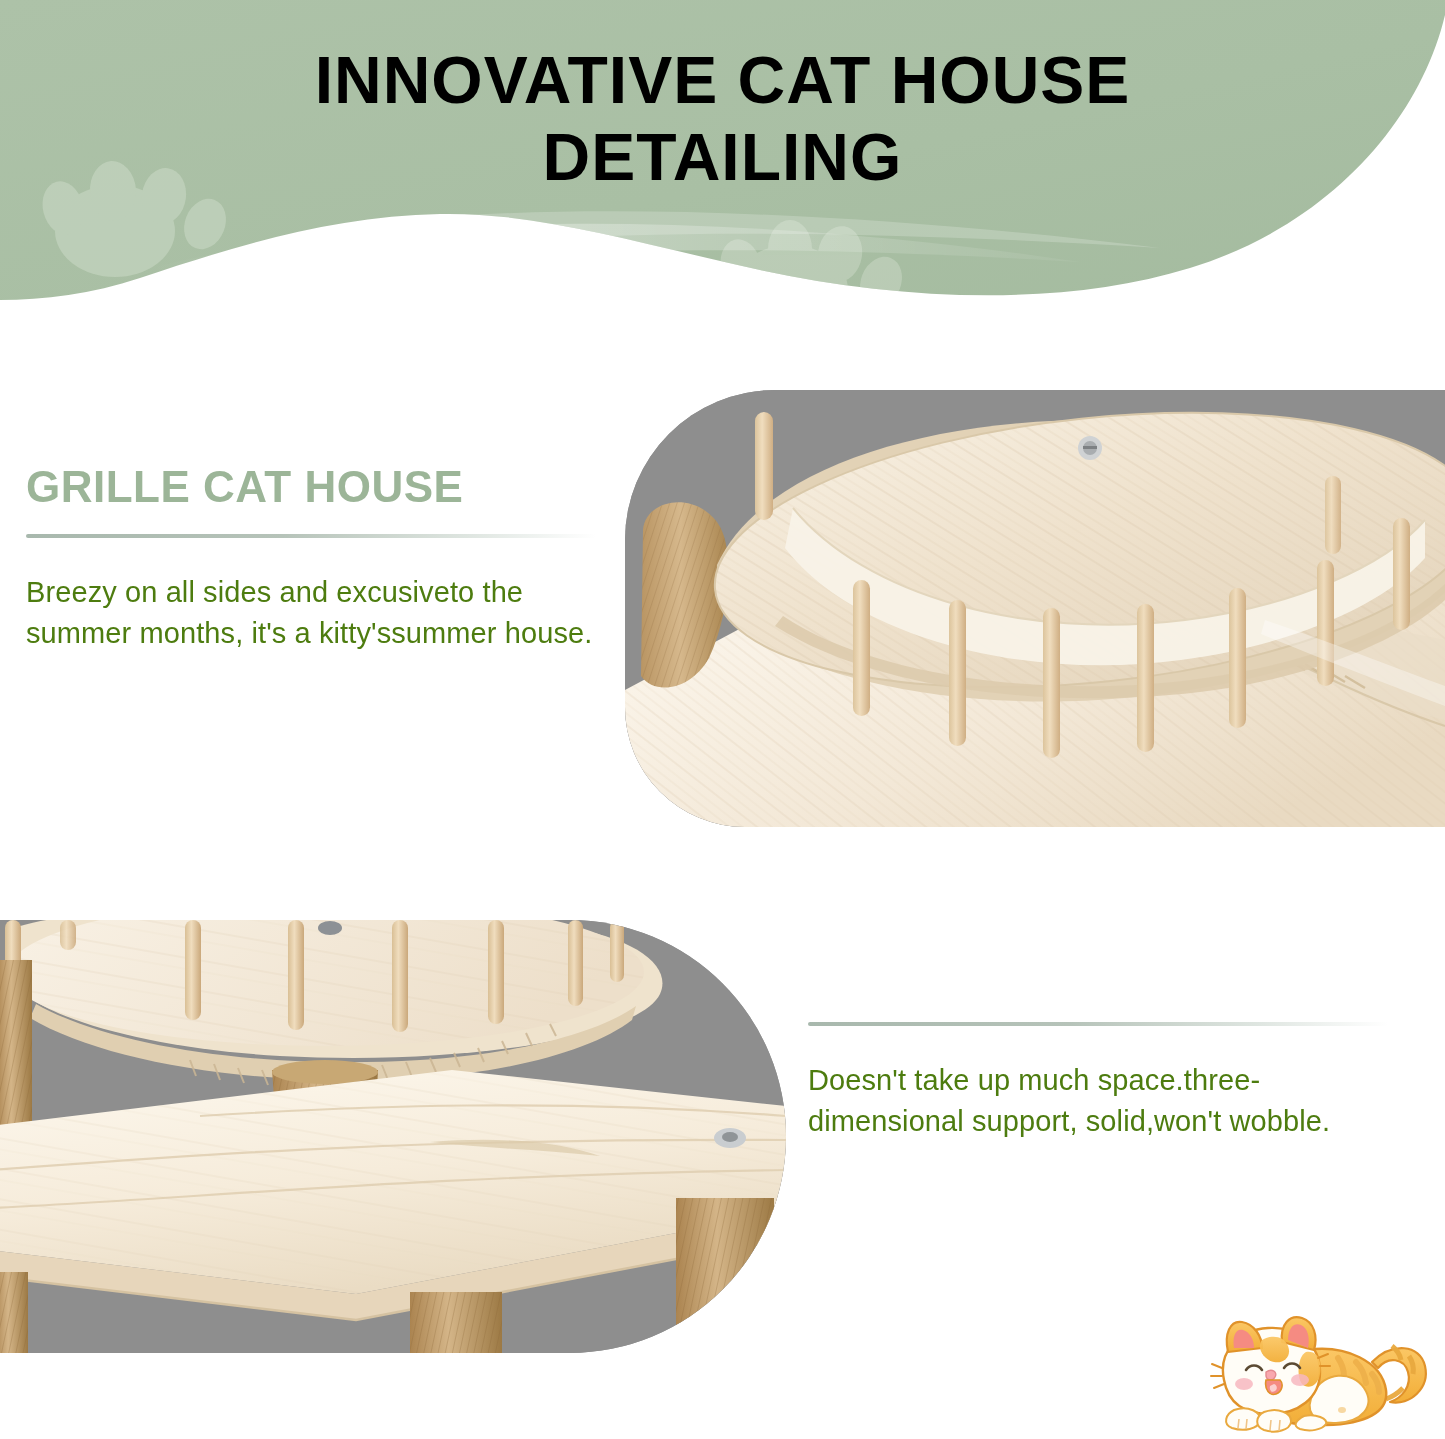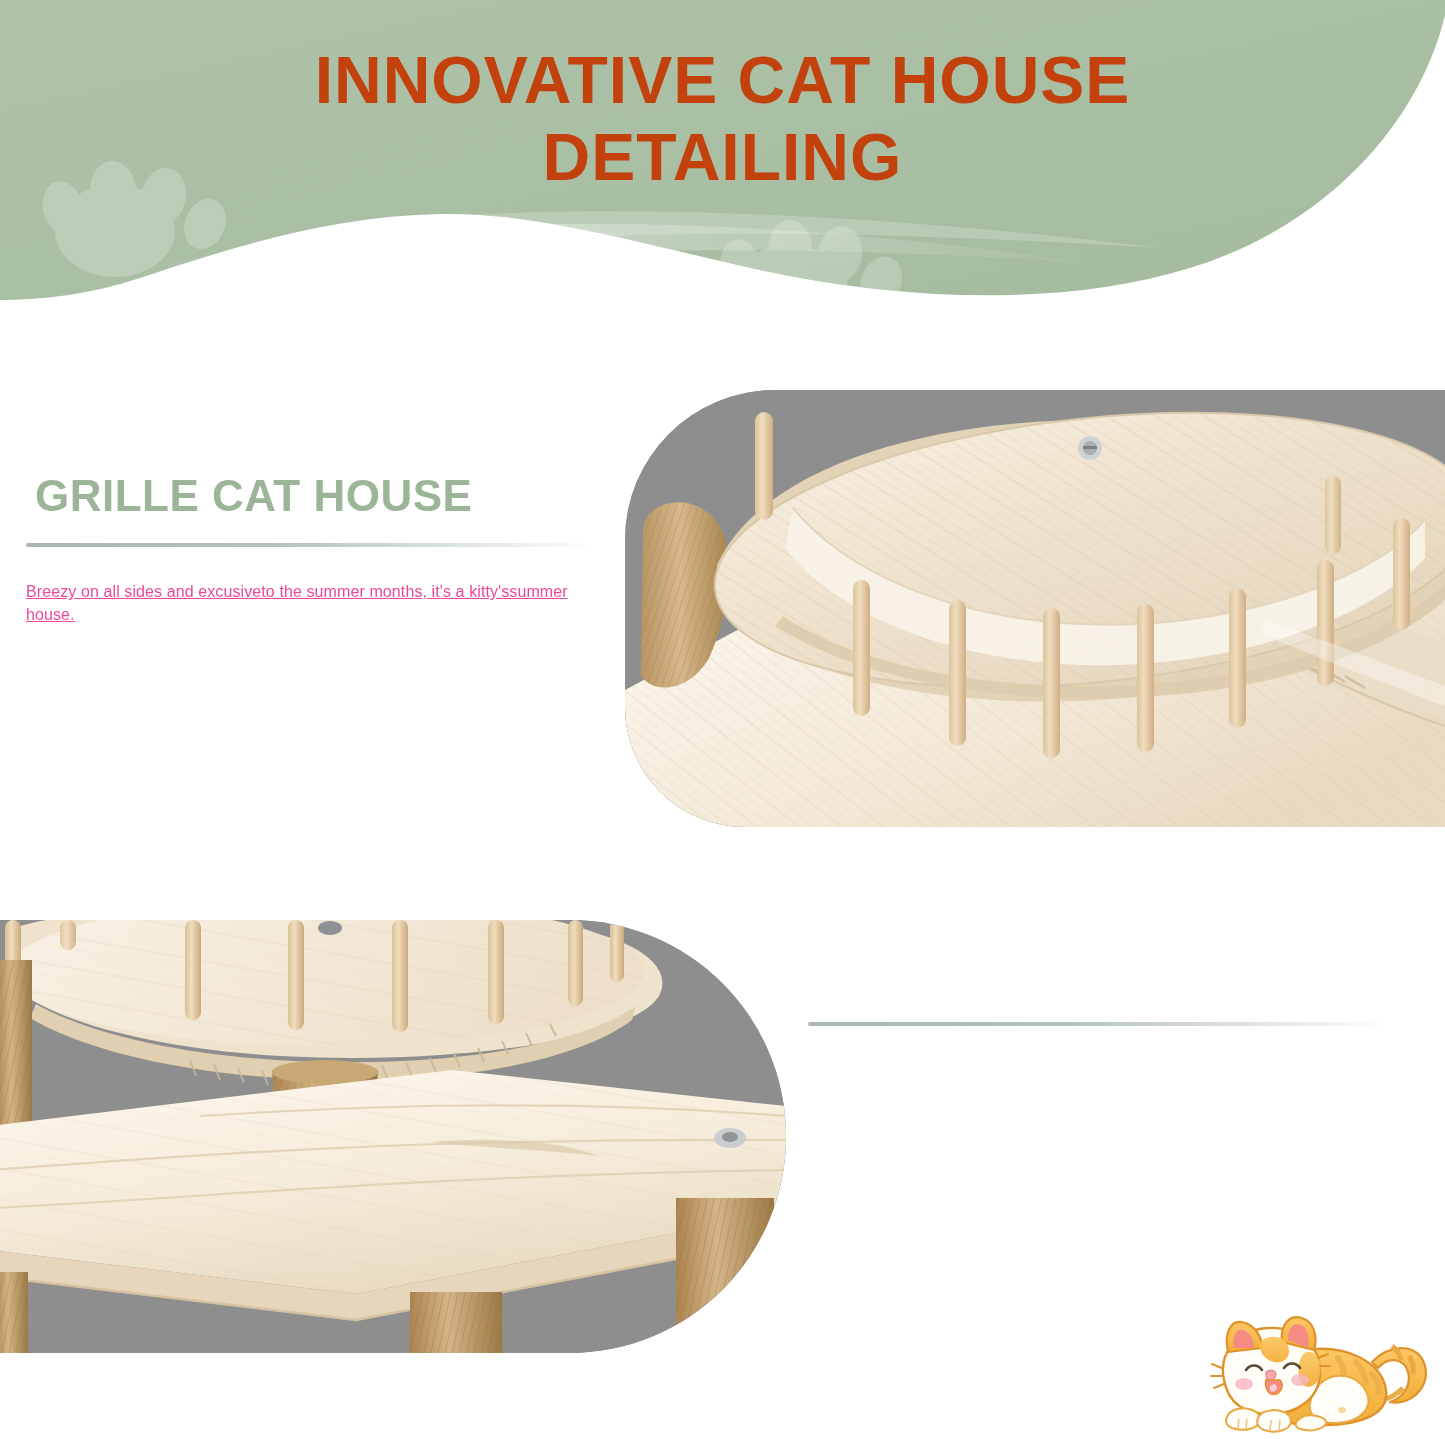--- a/index.html
+++ b/index.html
@@ -29,21 +29,21 @@
     left: 0;
     top: 0;
     display: block;
   }
   .header-title {
     position: absolute;
     left: 0;
     top: 42px;
     width: 1445px;
     text-align: center;
-    color: #c2410c;
+    color: #000000;
     font-family: "Liberation Sans", sans-serif;
     font-weight: bold;
     font-size: 66px;
     line-height: 1.16;
     letter-spacing: 1px;
     z-index: 5;
     white-space: pre-line;
   }
 
   
@@ -59,37 +59,36 @@
     top: 1000px;
     width: 580px;
   }
   .feature-title {
     color: #9cb598;
     font-family: "Liberation Sans", sans-serif;
     font-weight: bold;
     font-size: 44px;
     line-height: 1.14;
     letter-spacing: 0.5px;
-    margin: 9px;
+    margin: 0;
     white-space: pre-line;
   }
   .feature-divider {
     height: 4px;
     margin-top: 22px;
     background: linear-gradient(to right, #a8b8ad 0%, #b6c3b9 45%, #dfe6e1 78%, rgba(255,255,255,0) 100%);
     border-radius: 2px;
   }
   .feature-body {
     margin-top: 34px;
-    color: #ec4899;
+    color: #4d7c0f;
     font-family: "Liberation Sans", sans-serif;
-    font-size: 16px;
+    font-size: 29px;
     line-height: 1.42;
     letter-spacing: 0.1px;
-    text-decoration: underline;
   }
 
   
   .photo {
     position: absolute;
     overflow: hidden;
     background: #8f8f8f;
   }
   .photo-top {
     left: 625px;
@@ -374,20 +373,21 @@
       <rect x="410" y="372" width="92" height="61" fill="url(#ropeTex2)"></rect>
 
       <rect x="676" y="278" width="98" height="155" fill="url(#ropeG2)"></rect>
       <rect x="676" y="278" width="98" height="155" fill="url(#ropeTex2)"></rect>
     </g>
   </svg>
 </div>
 
 <div class="sec2-text">
   <div class="feature-divider"></div>
+  <p class="feature-body">Doesn't take up much space.three-dimensional support, solid,won't wobble.</p>
 </div>
 
 <div class="cat-mascot">
   <svg viewBox="0 0 236 128">
     <defs>
       <linearGradient id="furO" x1="0" y1="0" x2="0" y2="1">
         <stop offset="0%" stop-color="#fbc765"></stop>
         <stop offset="100%" stop-color="#f2ae38"></stop>
       </linearGradient>
     </defs>

